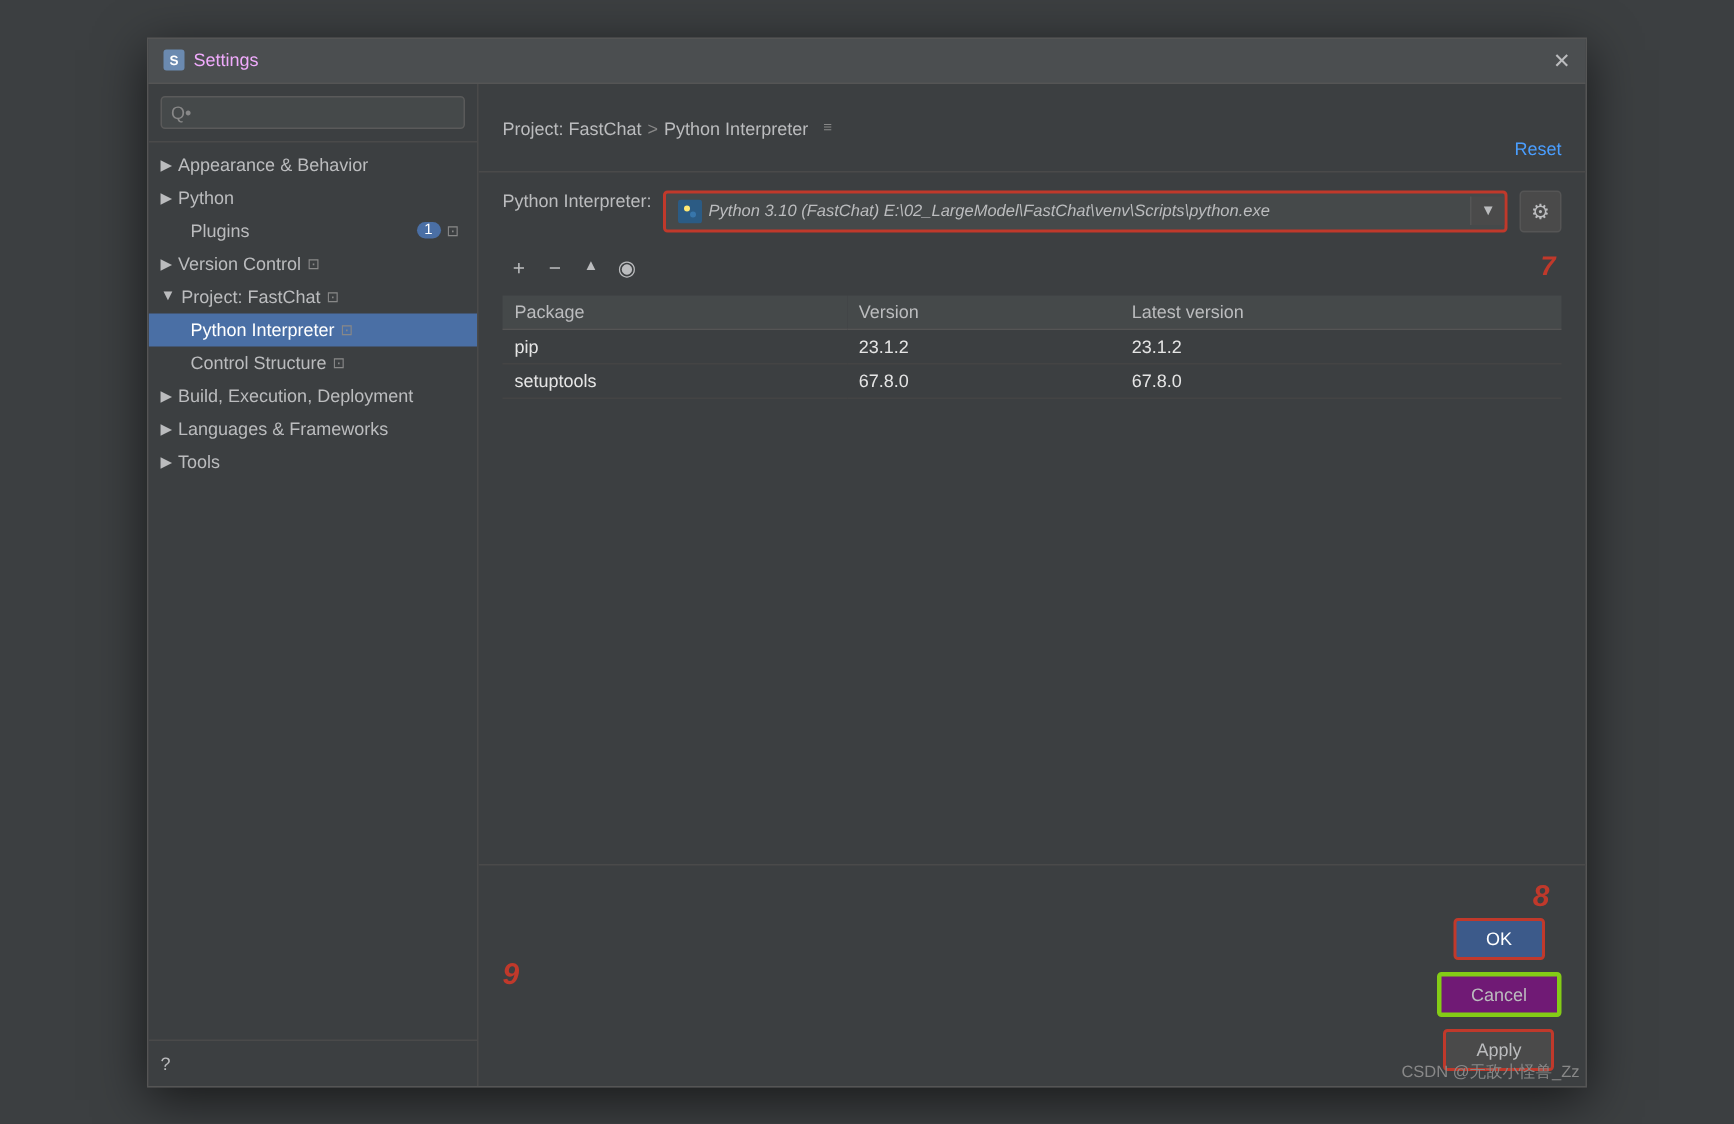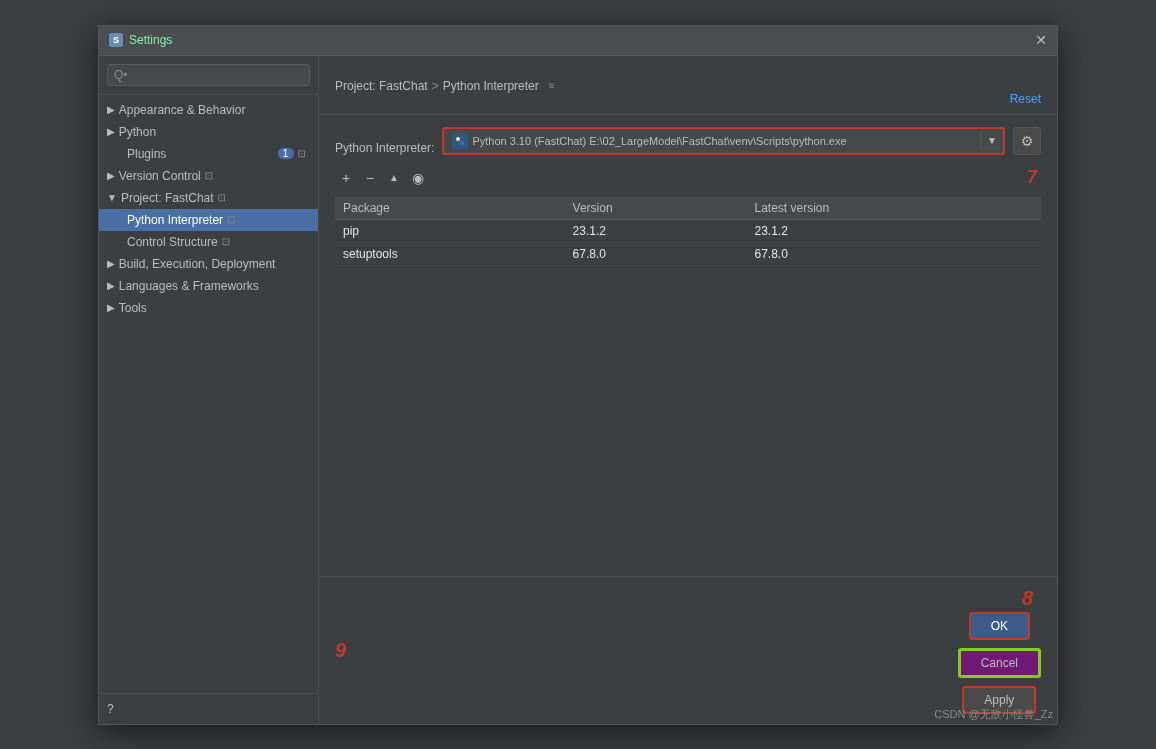--- a/index.html
+++ b/index.html
@@ -40,21 +40,21 @@
       background: #6b8ab0;
       border-radius: 2px;
       display: flex;
       align-items: center;
       justify-content: center;
       font-size: 9px;
       color: #fff;
       font-weight: bold;
     }
     .title-bar-text {
-      color: #86efac;
+      color: #f0abfc;
       font-size: 12px;
     }
     .title-bar-close {
       margin-left: auto;
       cursor: pointer;
       color: #bbbcbe;
       font-size: 14px;
     }
     .dialog-body {
       display: flex;
@@ -172,21 +172,21 @@
       font-size: 12px;
       margin-top: 26px;
     }
     .main-body {
       flex: 1;
       padding: 12px 16px;
       overflow-y: auto;
     }
     .interpreter-row {
       display: flex;
-      align-items: flex-end;
+      align-items: flex-start;
       margin-bottom: 12px;
       gap: 8px;
     }
     .interpreter-label {
       color: #bbbcbe;
       font-size: 12px;
       white-space: nowrap;
     }
     .interpreter-select-wrapper {
       flex: 1;
@@ -411,21 +411,21 @@
         <div class="interpreter-row">
           <span class="interpreter-label">Python Interpreter:</span>
           <div class="interpreter-select-wrapper">
             <div class="interpreter-text-container">
 
               <svg class="python-icon" viewBox="0 0 16 16" xmlns="http://www.w3.org/2000/svg">
                 <rect width="16" height="16" rx="2" fill="#2b5b84"></rect>
                 <circle cx="6" cy="6" r="2" fill="#ffe873"></circle>
                 <circle cx="10" cy="10" r="2" fill="#3776ab"></circle>
               </svg>
-              <span style="font-size:11px; color:#bbbcbe; white-space:nowrap; overflow:hidden; text-overflow:ellipsis;">Python 3.10 (FastChat) E:\02_LargeModel\FastChat\venv\Scripts\python.exe</span>
+              <span style="font-size:11px; color:#bbbcbe; white-space:nowrap; overflow:hidden; text-overflow:ellipsis;font-style:italic;">Python 3.10 (FastChat) E:\02_LargeModel\FastChat\venv\Scripts\python.exe</span>
             </div>
             <span class="interpreter-dropdown-btn">▼</span>
           </div>
           <div class="interpreter-settings-btn">⚙</div>
         </div>
 
         <div class="toolbar">
           <button class="toolbar-btn">+</button>
           <button class="toolbar-btn">−</button>
           <button class="toolbar-btn">

